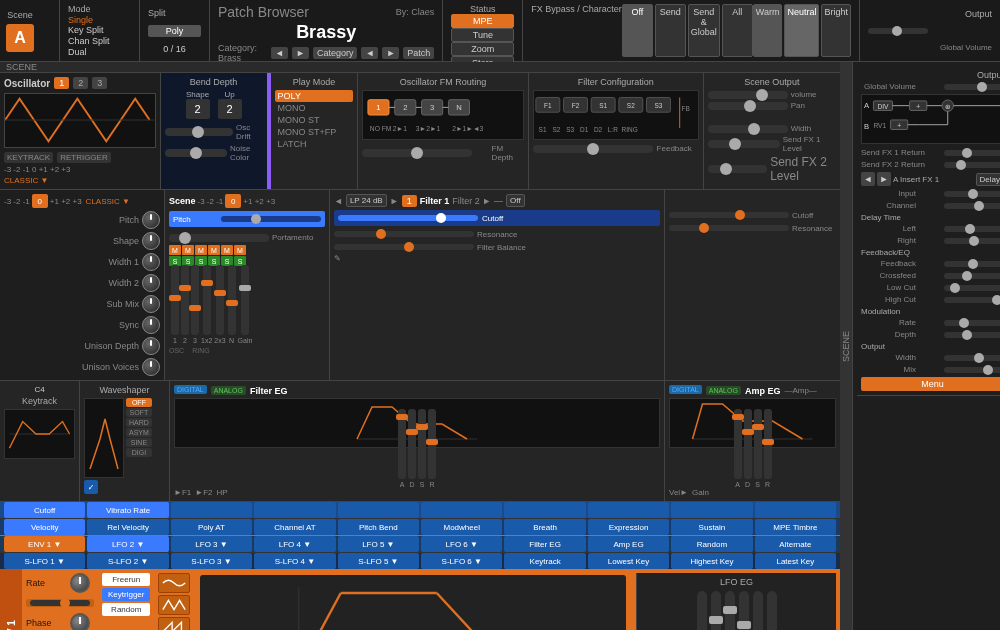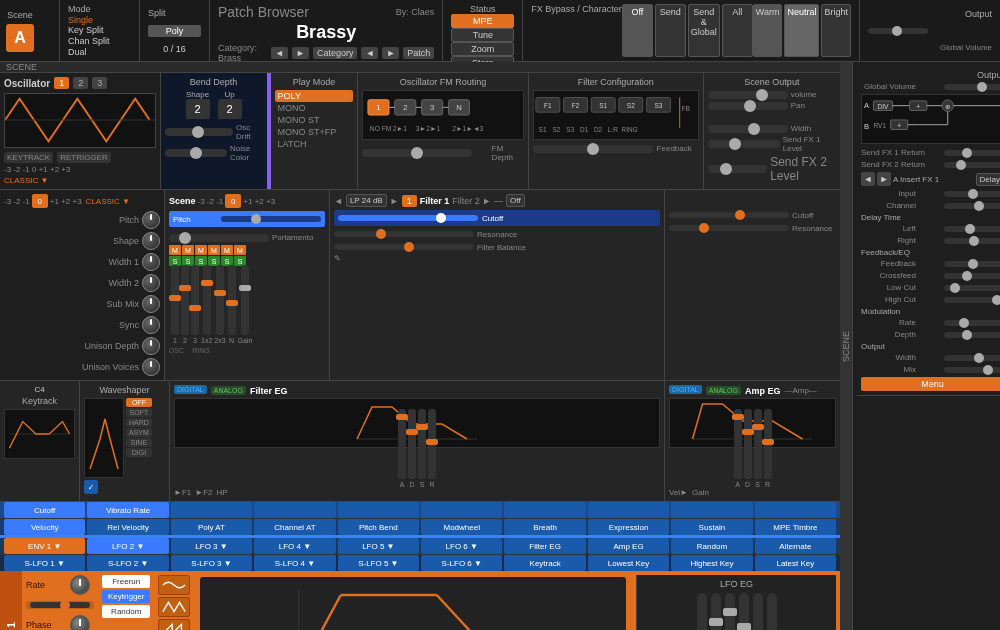--- a/index.html
+++ b/index.html
@@ -533,21 +533,21 @@
       background: #3a7aff;
     }
 
     .mod-routing-2 {
       height: 22px;
       background: #1a3a6a;
       display: flex;
       align-items: center;
       padding: 0 4px;
       gap: 2px;
-      border-bottom: 3px solid #3b82f6;
+      border-bottom: 1px solid #3b82f6;
     }
 
     .mod-routing-3 {
       height: 22px;
       background: #1a3a5a;
       display: flex;
       align-items: center;
       padding: 0 4px;
       gap: 2px;
       border-bottom: 1px solid #333;

